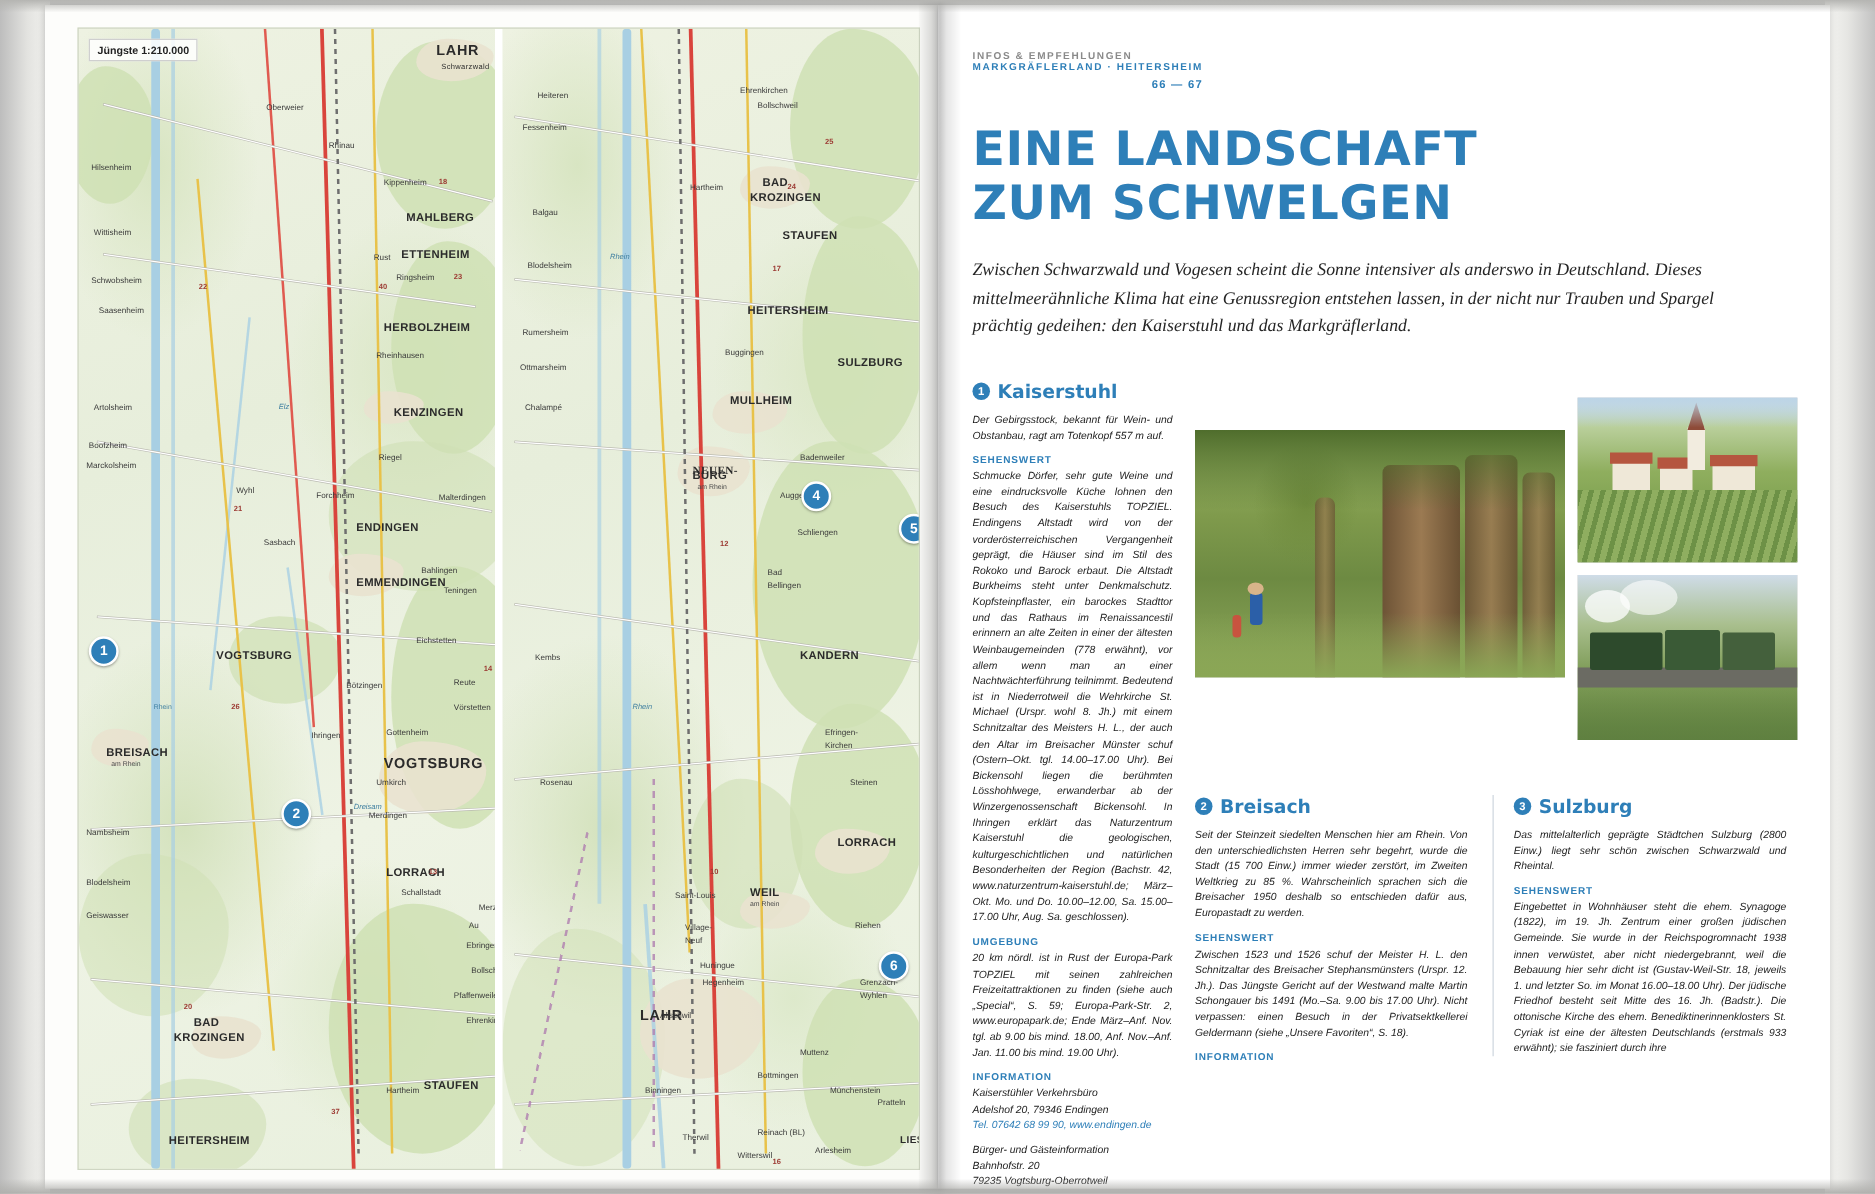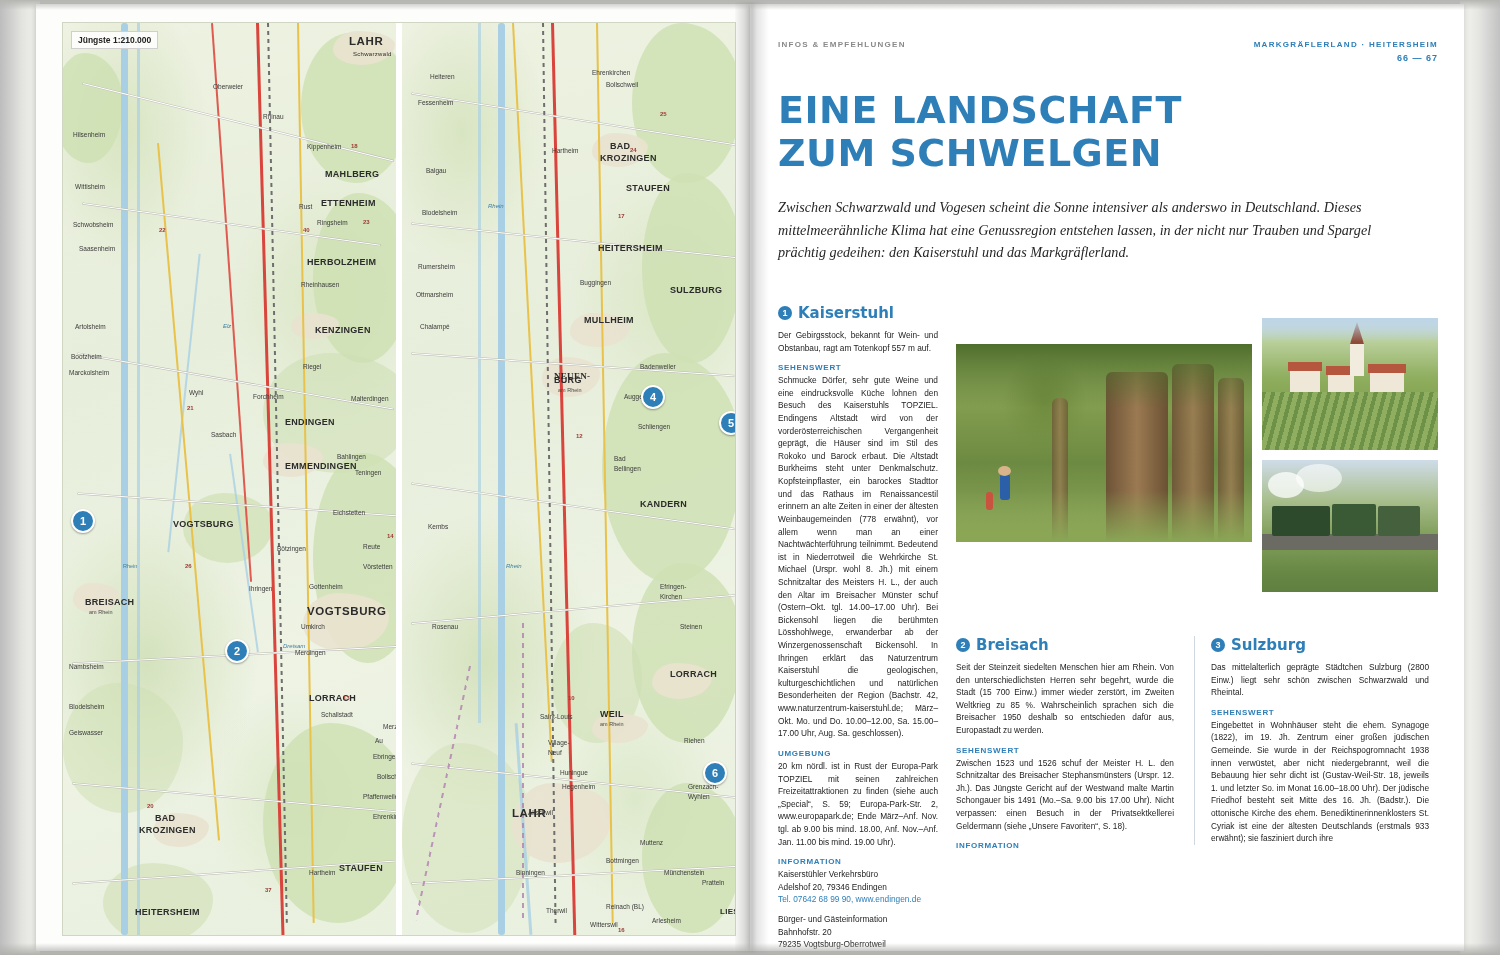--- a/index.html
+++ b/index.html
@@ -180,20 +180,21 @@
   
   .rp {
     position: absolute;
     left: 28px; top: 36px;
     width: 660px;
   }
   .run-head {
     display: flex; justify-content: space-between; align-items: flex-start;
     font-size: 8px; letter-spacing: 1.3px; color: #8a8a8a; font-weight: 700;
     border-bottom: 0;
+    flex-direction: column;
   }
   .run-head .right { text-align: right; color: #2e7fb8; }
   .run-head .pagenum { display: block; margin-top: 4px; font-size: 9px; color: #2e7fb8; letter-spacing: 1px; }
   h1.title {
     margin: 26px 0 0 0;
     font-family: "DejaVu Sans", sans-serif;
     font-weight: 700;
     font-size: 38px;
     line-height: 1.12;
     letter-spacing: .5px;
@@ -232,20 +233,21 @@
   }
   .sec-title {
     font-family: "DejaVu Sans", sans-serif;
     font-size: 15px; font-weight: 700; color: #2e7fb8;
   }
   .body-txt {
     font-size: 8.3px;
     line-height: 1.52;
     color: #1d1d1d;
     text-align: justify;
+    font-style: italic;
   }
   .sub-label {
     color: #2e7fb8;
     font-size: 8px;
     font-weight: 700;
     letter-spacing: .7px;
     margin-top: 9px;
     margin-bottom: 2px;
   }
   .blue { color: #2e7fb8; }
@@ -461,21 +463,21 @@
         <div class="border-line" style="left:40px; top:640px; height:260px; transform:rotate(12deg);"></div>
 
         <div class="city-label t-mid" style="left:208px; top:118px;">BAD</div>
         <div class="city-label t-mid" style="left:198px; top:130px;">KROZINGEN</div>
         <div class="city-label t-mid" style="left:196px; top:220px;">HEITERSHEIM</div>
         <div class="city-label t-mid" style="left:268px; top:262px;">SULZBURG</div>
         <div class="city-label t-mid" style="left:182px; top:292px;">MULLHEIM</div>
         <div class="city-label t-mid" style="left:152px; top:348px;font-family:Liberation Serif, serif;">NEUEN-</div>
         <div class="city-label t-mid" style="left:152px; top:352px;">BURG</div>
         <div class="city-label t-tiny" style="left:156px; top:364px;">am Rhein</div>
-        <div class="city-label t-mid" style="left:224px; top:476px;padding-left:14px;">KANDERN</div>
+        <div class="city-label t-mid" style="left:224px; top:496px;padding-left:14px;">KANDERN</div>
         <div class="city-label t-mid" style="left:268px; top:646px;">LORRACH</div>
         <div class="city-label t-mid" style="left:198px; top:686px;">WEIL</div>
         <div class="city-label t-tiny" style="left:198px; top:698px;">am Rhein</div>
         <div class="city-label t-major" style="left:110px; top:784px;">LAHR</div>
         <div class="city-label t-mid" style="left:224px; top:160px;">STAUFEN</div>
         <div class="city-label t-mid" style="left:318px; top:884px; font-size:8px;">LIESTAL</div>
 
         <div class="city-label t-min" style="left:190px; top:46px;">Ehrenkirchen</div>
         <div class="city-label t-min" style="left:204px; top:58px;">Bollschweil</div>
         <div class="city-label t-min" style="left:150px; top:124px;">Hartheim</div>

